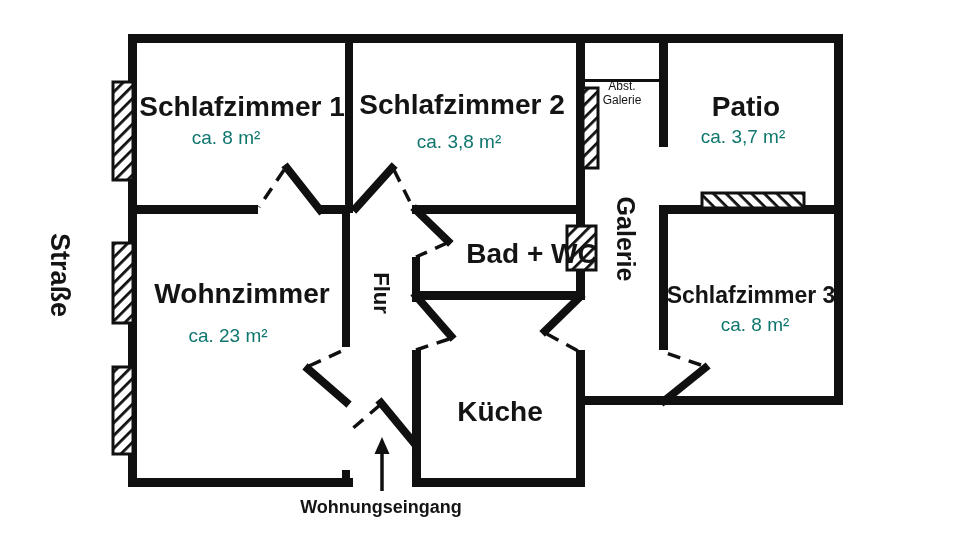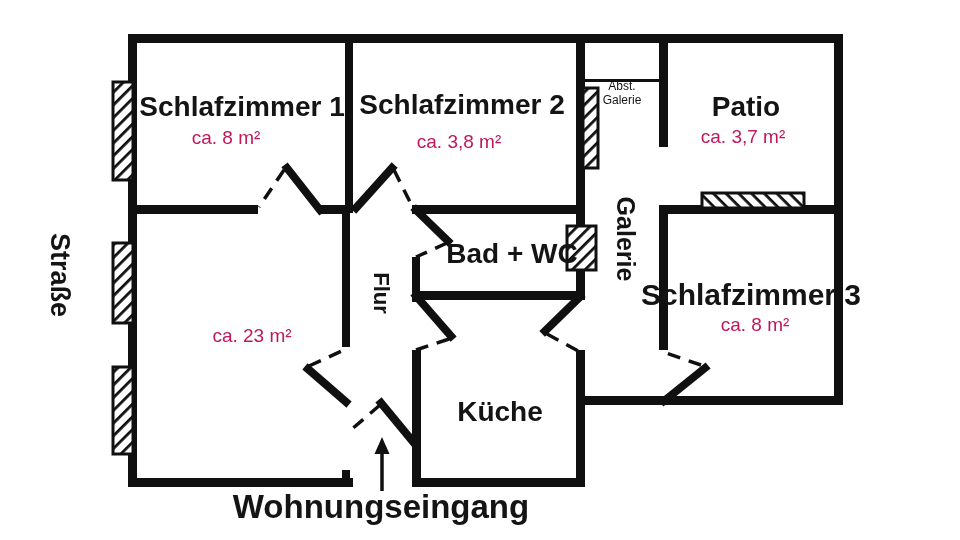--- a/index.html
+++ b/index.html
@@ -6,29 +6,29 @@
   .stage{
     position:relative;width:960px;height:540px;background:#ffffff;overflow:hidden;
     font-family:"Liberation Sans","DejaVu Sans",sans-serif;color:#141414;
   }
   .plan-svg{position:absolute;left:0;top:0;width:960px;height:540px;}
   .lbl{
     position:absolute;transform:translate(-50%,-50%);
     white-space:nowrap;color:#141414;line-height:1.05;text-align:center;
   }
   .room-name{font-size:28px;font-weight:700;}
-  .room-area{font-size:19px;font-weight:400;color:#be185d;text-align:center;}
+  .room-area{font-size:19px;font-weight:400;color:#0f766e;text-align:center;}
   .vert{writing-mode:vertical-rl;text-orientation:mixed;}
   .abst{font-size:12px;font-weight:400;line-height:1.2;margin-top:32px;}
   .abst span{display:block;}
   .strasse{font-size:27px;font-weight:700;}
   .flur{font-size:22px;font-weight:700;}
   .galerie{font-size:25px;font-weight:700;}
-  .eingang{font-size:33px;font-weight:700;}
-  .sz3{font-size:30px;}
+  .eingang{font-size:18px;font-weight:700;}
+  .sz3{font-size:23px;}
 </style>
 </head>
 <body>
 
 <div class="stage">
 
   <svg class="plan-svg" viewBox="0 0 960 540">
     <defs>
       <pattern id="hatch-up" width="9" height="9" patternUnits="userSpaceOnUse" patternTransform="rotate(-45)">
         <rect width="9" height="9" fill="#ffffff"></rect>
@@ -113,25 +113,26 @@
   <div class="lbl room-area" style="left:459px;top:142px">ca. 3,8 m²</div>
 
   <div class="lbl abst" style="left:622px;top:61px">
     <span>Abst.</span>
     <span>Galerie</span>
   </div>
 
   <div class="lbl room-name" style="left:746px;top:107px">Patio</div>
   <div class="lbl room-area" style="left:743px;top:137px">ca. 3,7 m²</div>
 
-  <div class="lbl room-area" style="left:252px;top:336px">ca. 23 m²</div>
+  <div class="lbl room-name" style="left:242px;top:294px">Wohnzimmer</div>
+  <div class="lbl room-area" style="left:228px;top:336px">ca. 23 m²</div>
 
   <div class="lbl flur vert" style="left:381px;top:293px">Flur</div>
 
-  <div class="lbl room-name" style="left:512px;top:254px">Bad + WC</div>
+  <div class="lbl room-name" style="left:532px;top:254px">Bad + WC</div>
 
   <div class="lbl galerie vert" style="left:626px;top:239px">Galerie</div>
 
   <div class="lbl room-name sz3" style="left:751px;top:295px">Schlafzimmer 3</div>
   <div class="lbl room-area" style="left:755px;top:325px">ca. 8 m²</div>
 
   <div class="lbl room-name" style="left:500px;top:412px">Küche</div>
 
   <div class="lbl strasse vert" style="left:60px;top:275px">Straße</div>
 

